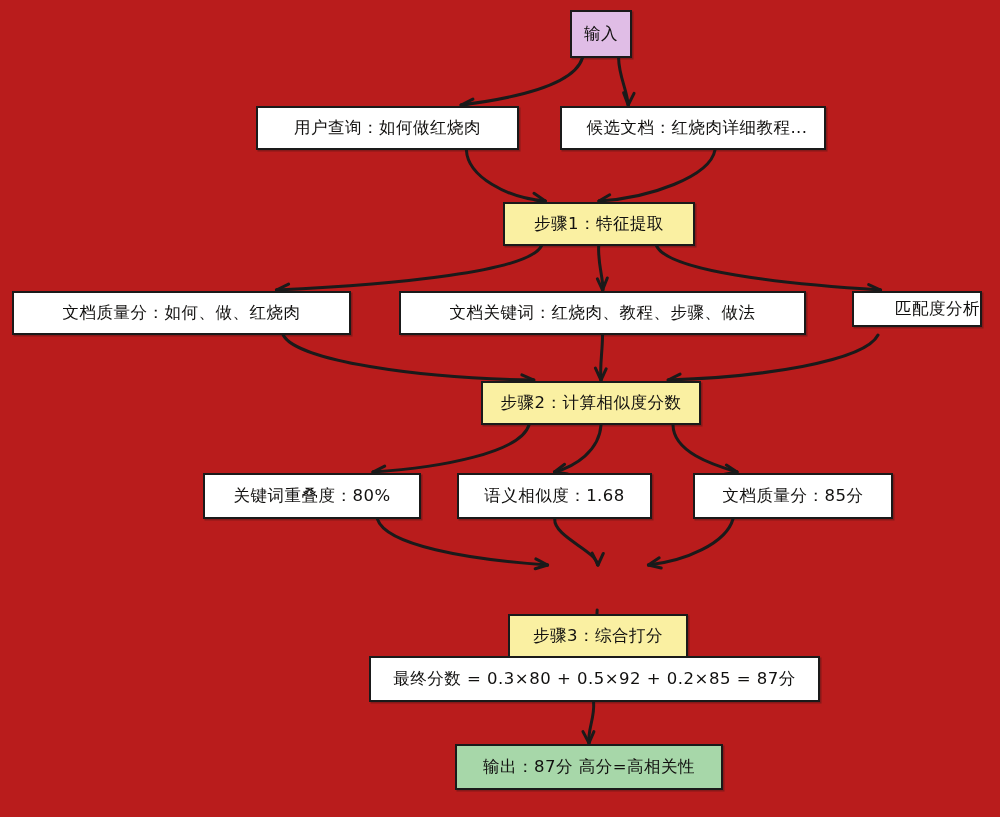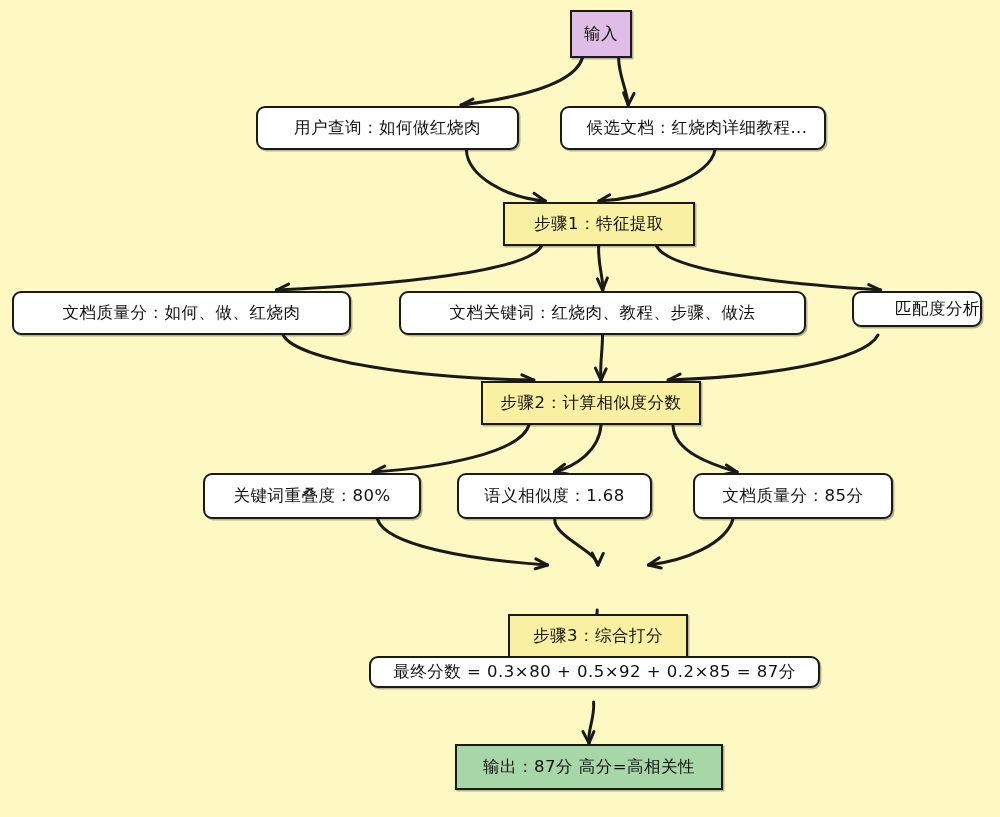--- a/index.html
+++ b/index.html
@@ -4,21 +4,21 @@
 <style>
   html, body {
     margin: 0;
     padding: 0;
     background: #ffffff;
   }
   #canvas {
     position: relative;
     width: 1000px;
     height: 817px;
-    background: #fef9c3;
+    background: #b91c1c;
     font-family: "DejaVu Sans", sans-serif;
     overflow: hidden;
   }
   #edges {
     position: absolute;
     left: 0;
     top: 0;
     width: 1000px;
     height: 817px;
     pointer-events: none;
@@ -36,21 +36,21 @@
     font-size: 16.5px;
     letter-spacing: 0.5px;
     line-height: 1.1;
     white-space: nowrap;
     box-shadow: 1.5px 1.5px 0 rgba(20,20,20,0.30);
     z-index: 2;
   }
   .node.purple { background: #e0bde6; }
   .node.yellow { background: #faf0a2; }
   .node.green  { background: #a7d7a9; }
-  .node.plain  { background: #ffffff; border-radius: 9px; }
+  .node.plain  { background: #ffffff; }
   .node .lbl { display: block; }
 </style>
 </head>
 <body>
 
 <div id="canvas">
   <svg id="edges" viewBox="0 0 1000 817">
       <path d="M 582.4 58 C 573.843384913114 86.23267310463483, 512.25040553309 98.51719658672678, 461.14 105" fill="none" stroke="#1a1a1a" stroke-width="3" stroke-linecap="round"></path>
       <path d="M 461.14 105 L 474.16570947621625 108.62628138495417" stroke="#1a1a1a" stroke-width="3" stroke-linecap="round" fill="none"></path>
       <path d="M 461.14 105 L 472.9189180098733 99.13832187855762" stroke="#1a1a1a" stroke-width="3" stroke-linecap="round" fill="none"></path>
@@ -135,19 +135,19 @@
     </div>
     <div class="node plain" style="left: 457px; top: 473px; width: 195px; height: 46px;">
       <span class="lbl">语义相似度：1.68</span>
     </div>
     <div class="node plain" style="left: 693px; top: 473px; width: 200px; height: 46px;">
       <span class="lbl">文档质量分：85分</span>
     </div>
     <div class="node yellow" style="left: 508px; top: 566px; width: 180px; height: 44px; margin-top: 48px;">
       <span class="lbl">步骤3：综合打分</span>
     </div>
-    <div class="node plain" style="left: 369px; top: 656px; width: 451px; height: 32px;">
+    <div class="node plain" style="left: 369px; top: 656px; width: 451px; height: 46px;">
       <span class="lbl">最终分数 = 0.3×80 + 0.5×92 + 0.2×85 = 87分</span>
     </div>
     <div class="node green" style="left: 455px; top: 744px; width: 268px; height: 46px;">
       <span class="lbl">输出：87分 高分=高相关性</span>
     </div>
   </div>
 
 </body></html>

